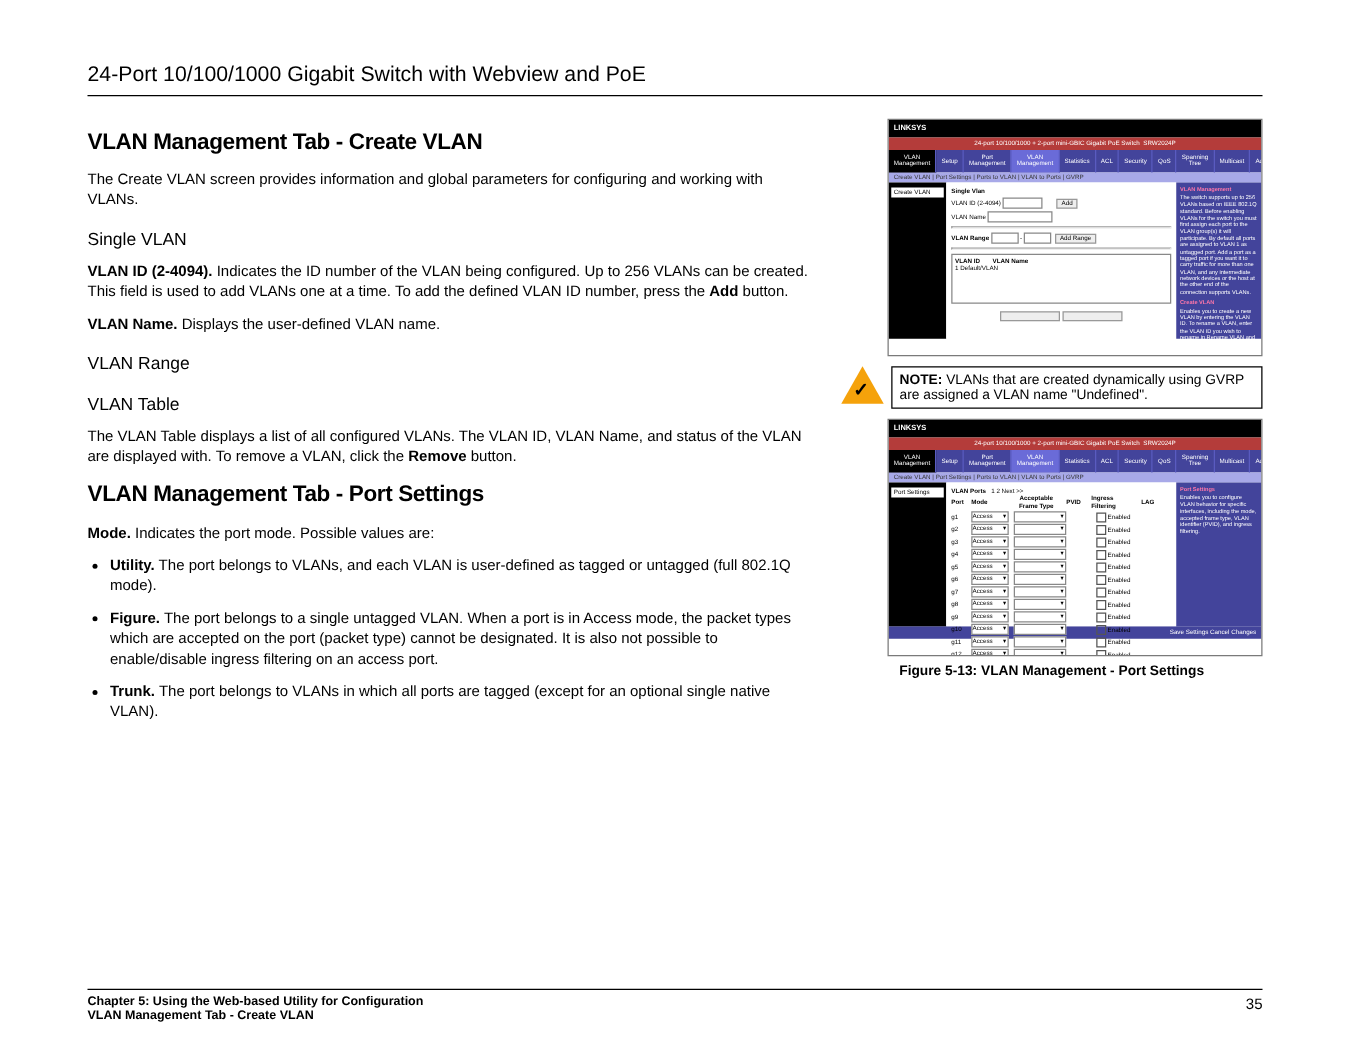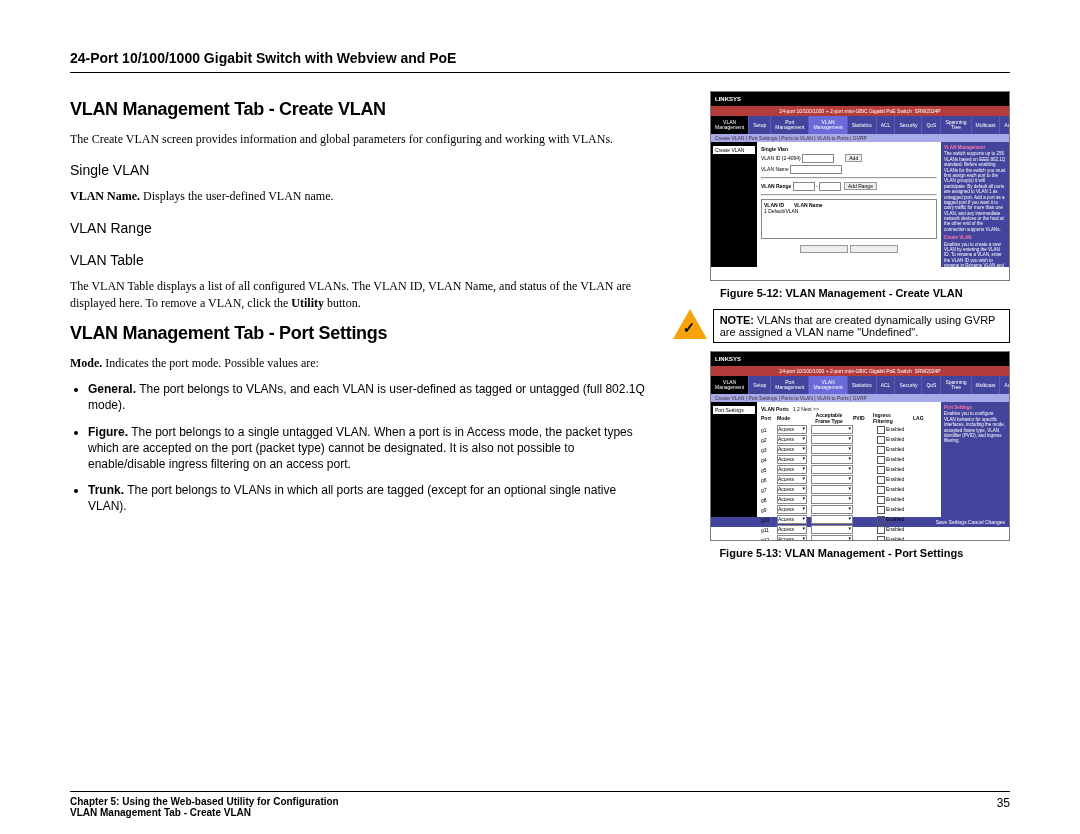--- a/index.html
+++ b/index.html
@@ -12,22 +12,22 @@
     height: 834px;
     box-sizing: border-box;
   }
   .page {
     padding: 50px 70px 20px 70px;
     box-sizing: border-box;
     position: relative;
     height: 100%;
   }
   .header-title {
-    font-size: 14px;
-    font-weight: bold;
+    font-size: 17px;
+    font-weight: normal;
     margin-bottom: 6px;
   }
   .hr {
     border: none;
     border-top: 1px solid #000;
     margin: 0 0 18px 0;
   }
   .columns {
     display: flex;
     gap: 20px;
@@ -47,21 +47,21 @@
     font-family: Arial, Helvetica, sans-serif;
     margin: 6px 0 10px 0;
     font-stretch: condensed;
     letter-spacing: -0.3px;
   }
   h3.sub {
     font-size: 14px;
     font-weight: normal;
     margin: 14px 0 8px 0;
   }
-  .left-col p { margin: 6px 0 10px 0; font-family: Liberation Serif, serif; }
+  .left-col p { margin: 6px 0 10px 0; }
   .left-col b { font-weight: bold; }
   ul.bullets {
     margin: 6px 0 6px 18px;
     padding: 0;
   }
   ul.bullets li {
     margin-bottom: 10px;
   }
   .fig {
     border: 1px solid #7a7a7a;
@@ -137,36 +137,39 @@
   <hr class="hr">
 
   <div class="columns">
 
     <div class="left-col">
       <h2 class="section">VLAN Management Tab - Create VLAN</h2>
       <p>The Create VLAN screen provides information and global parameters for configuring and working with VLANs.</p>
 
       <h3 class="sub">Single VLAN</h3>
       <p>
+        <b>VLAN ID (2-4094).</b><span> Indicates the ID number of the VLAN being configured. Up to 256 VLANs can be created. This field is used to add VLANs one at a time. To add the defined VLAN ID number, press the </span><b>Add</b><span> button.</span>
+      </p>
+      <p>
         <b>VLAN Name.</b><span> Displays the user-defined VLAN name.</span>
       </p>
 
       <h3 class="sub">VLAN Range</h3>
 
       <h3 class="sub">VLAN Table</h3>
       <p>
-        <span>The VLAN Table displays a list of all configured VLANs. The VLAN ID, VLAN Name, and status of the VLAN are displayed here. To remove a VLAN, click the </span><b>Utility</b><span> button.</span>
+        <span>The VLAN Table displays a list of all configured VLANs. The VLAN ID, VLAN Name, and status of the VLAN are displayed with. To remove a VLAN, click the </span><b>Remove</b><span> button.</span>
       </p>
 
       <h2 class="section">VLAN Management Tab - Port Settings</h2>
       <p>
         <b>Mode.</b><span> Indicates the port mode. Possible values are:</span>
       </p>
       <ul class="bullets">
-        <li><b>General.</b><span> The port belongs to VLANs, and each VLAN is user-defined as tagged or untagged (full 802.1Q mode).</span></li>
+        <li><b>Utility.</b><span> The port belongs to VLANs, and each VLAN is user-defined as tagged or untagged (full 802.1Q mode).</span></li>
         <li><b>Figure.</b><span> The port belongs to a single untagged VLAN. When a port is in Access mode, the packet types which are accepted on the port (packet type) cannot be designated. It is also not possible to enable/disable ingress filtering on an access port.</span></li>
         <li><b>Trunk.</b><span> The port belongs to VLANs in which all ports are tagged (except for an optional single native VLAN).</span></li>
       </ul>
     </div>
 
     <div class="right-col">
 
       <div class="fig">
         <div class="fig-topbar">
             <b>LINKSYS</b>
@@ -207,21 +210,20 @@
             <div style="text-align:center;margin-top:6px;"><span class="tiny-btn" style="width:40px;">&nbsp;</span>&nbsp;&nbsp;<span class="tiny-btn" style="width:40px;">&nbsp;</span></div>
           </div>
           <div class="fig-right">
             <div class="hd">VLAN Management</div>
             <div style="margin-bottom:3px;">The switch supports up to 256 VLANs based on IEEE 802.1Q standard. Before enabling VLANs for the switch you must first assign each port to the VLAN group(s) it will participate. By default all ports are assigned to VLAN 1 as untagged port. Add a port as a tagged port if you want it to carry traffic for more than one VLAN, and any intermediate network devices or the host at the other end of the connection supports VLANs.</div>
             <div class="hd">Create VLAN</div>
             <div>Enables you to create a new VLAN by entering the VLAN ID. To rename a VLAN, enter the VLAN ID you wish to rename in Rename VLAN and a name in VLAN Name. To delete, select the VLAN and press Remove.</div>
           </div>
         </div>
       </div>
-      <div class="figcap">Figure 5-12: VLAN Management - Create VLAN</div>
 
       <div class="note-row">
         <div class="note-icon">
           <div class="tri"></div>
             <div class="chk">✓</div>
         </div>
         <div class="note-box">
           <b>NOTE:</b><span>  VLANs that are created dynamically using GVRP are assigned a VLAN name "Undefined".</span>
         </div>
       </div>

